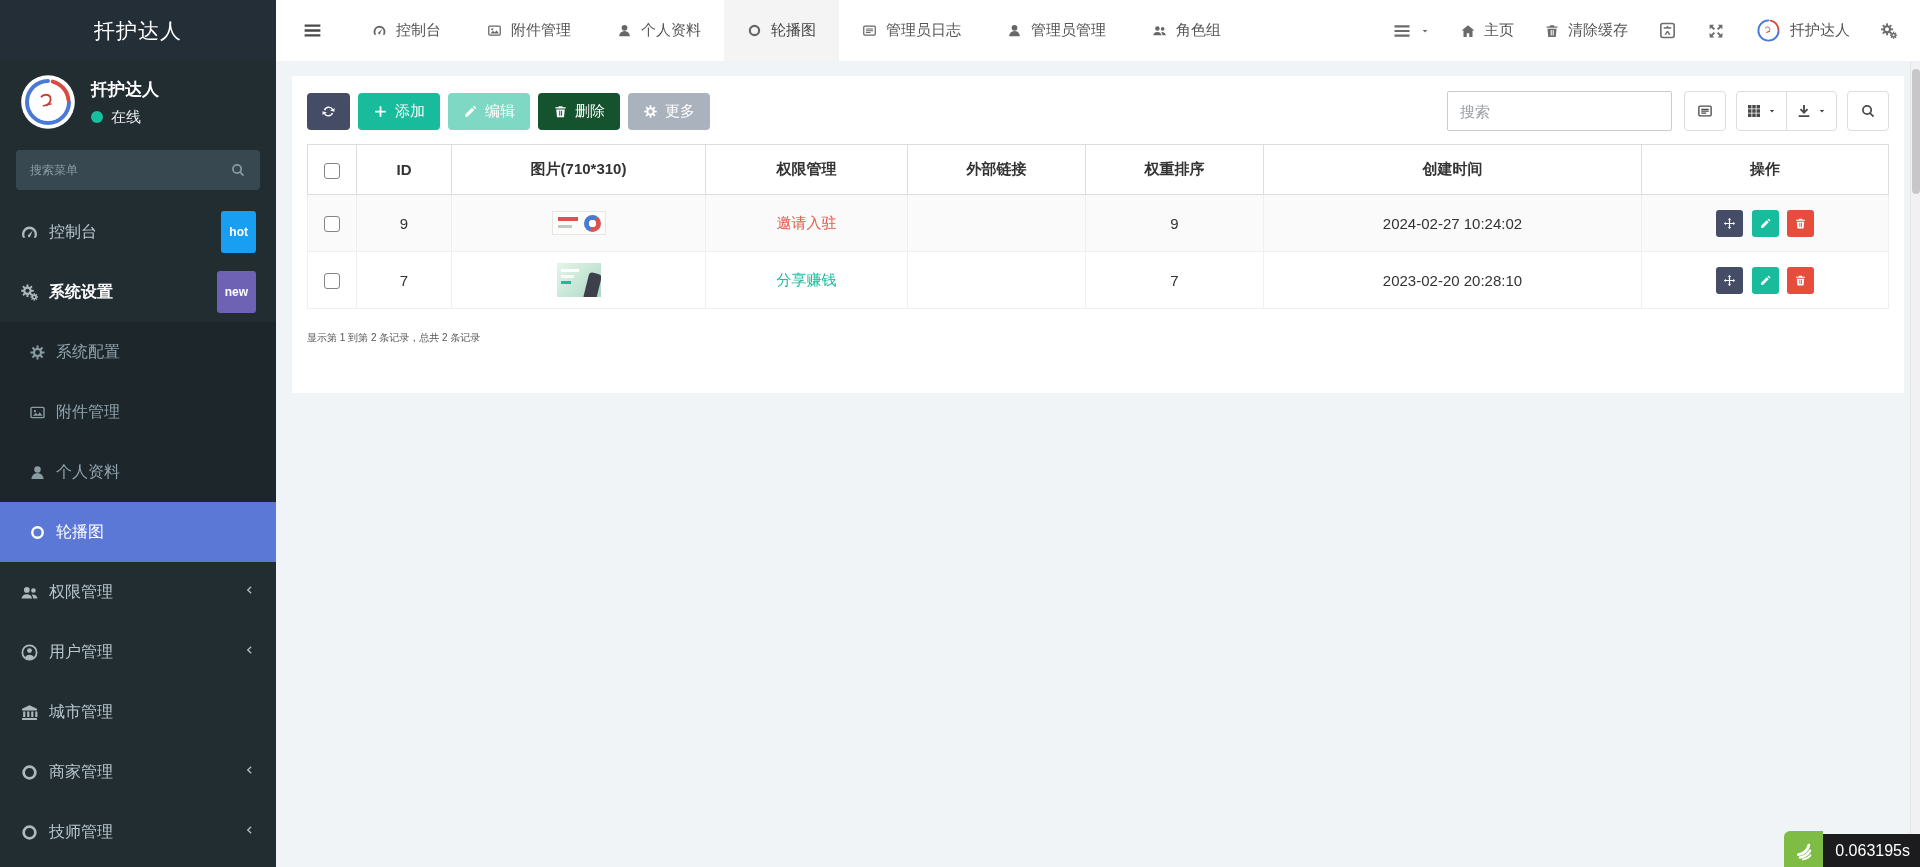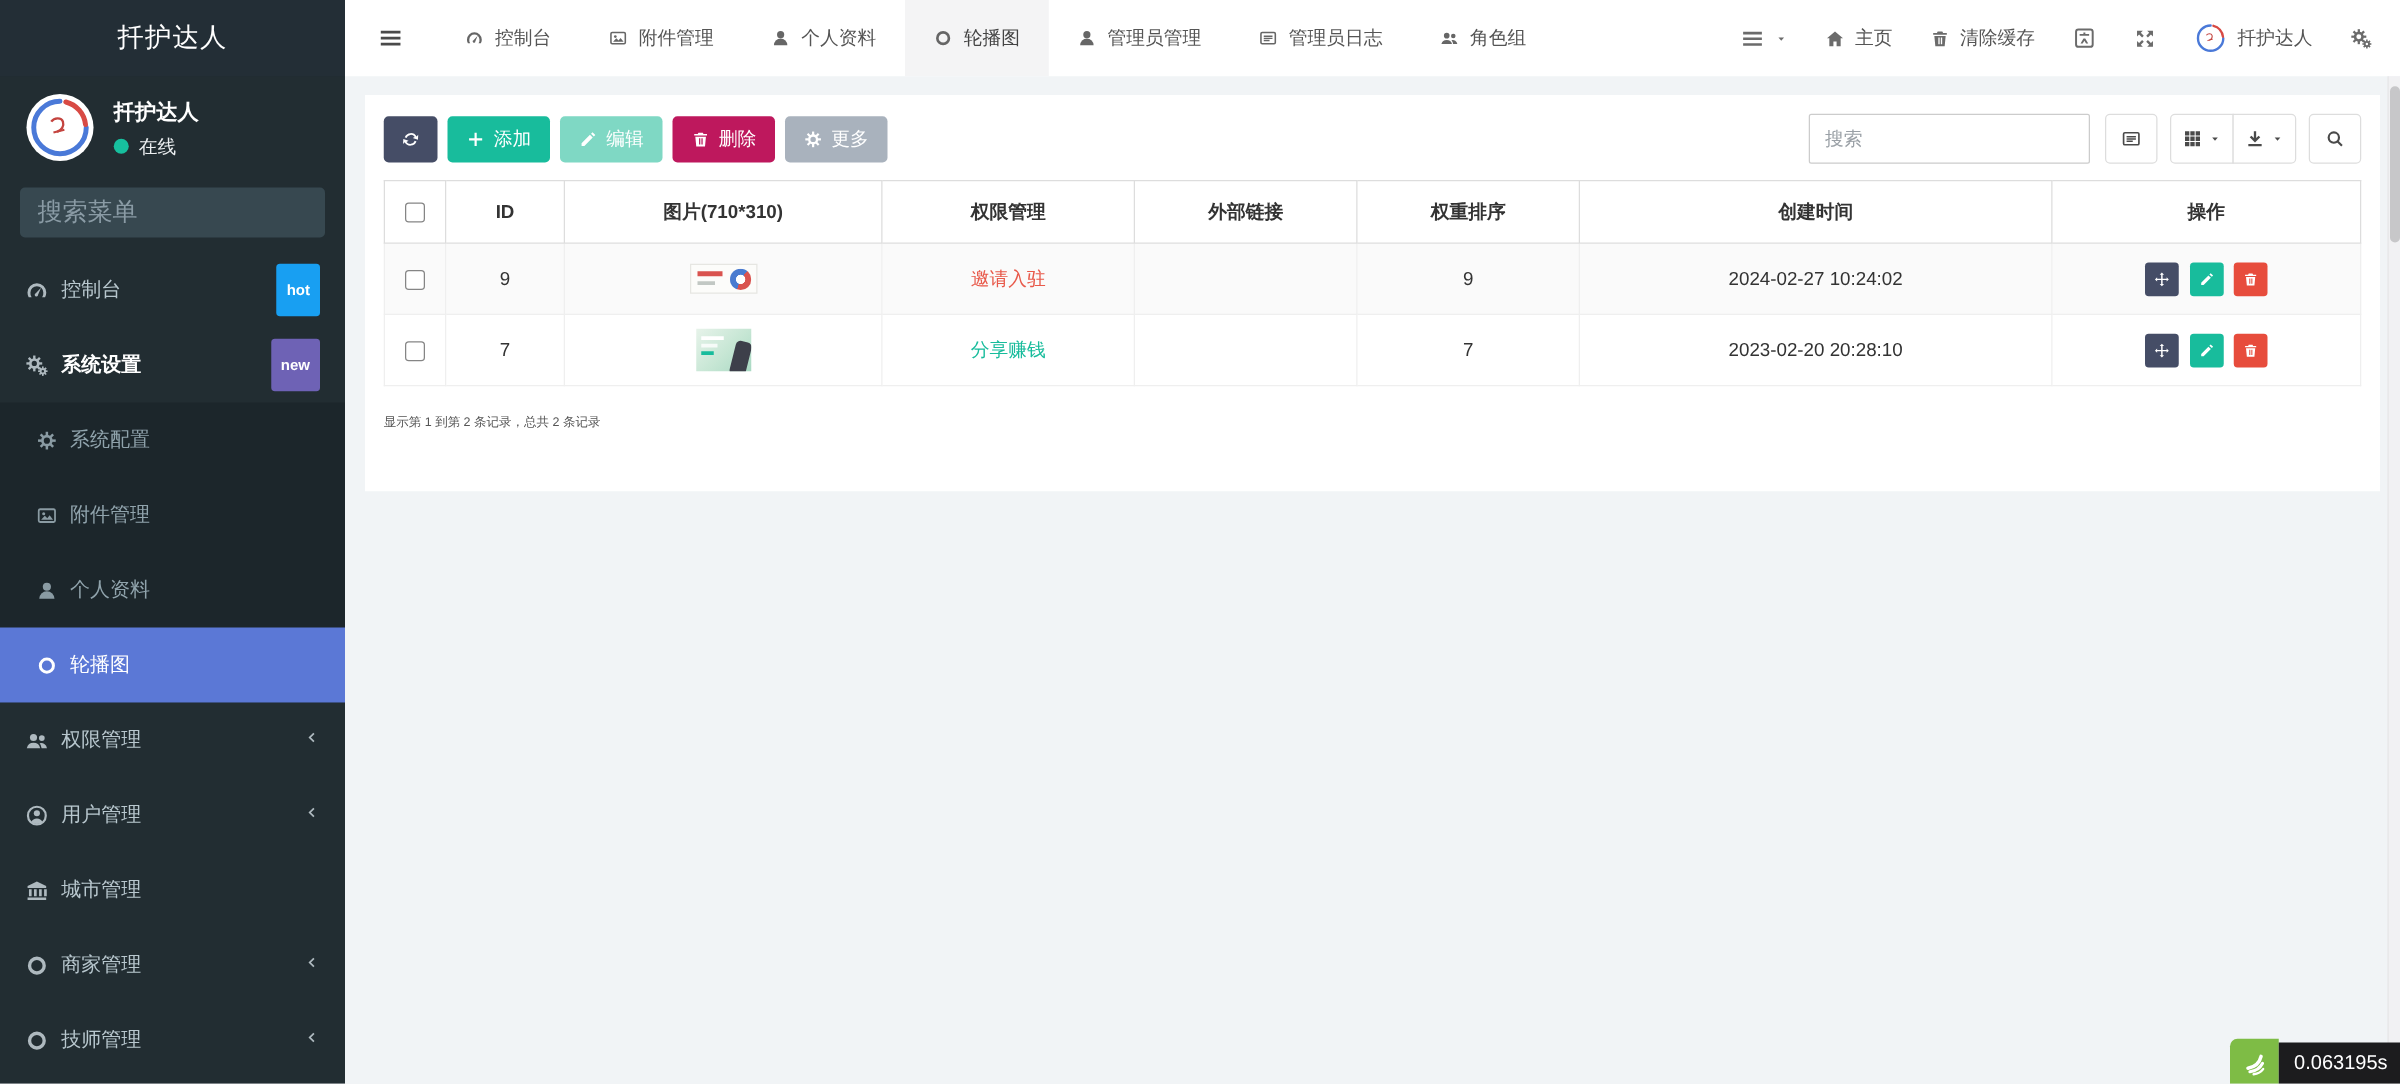--- a/index.html
+++ b/index.html
@@ -11,21 +11,21 @@
   
   .sidebar { width:276px; flex:none; background:#222d32; color:#b8c7ce; overflow:hidden; display:flex; flex-direction:column; }
   .brand { height:61px; line-height:61px; text-align:center; color:#fff; font-size:21px; background:#232e36; letter-spacing:1px; }
   .user-panel { display:flex; align-items:center; gap:15px; padding:13px 20px 14px; }
   .avatar { width:56px; height:56px; border-radius:50%; flex:none; }
   .avatar svg { width:56px; height:56px; }
   .user-name { font-size:17px; font-weight:bold; color:#fff; margin-bottom:7px; }
   .user-status { font-size:15px; color:#eceff1; display:flex; align-items:center; gap:8px; }
   .dot { width:12px; height:12px; border-radius:50%; display:inline-block; }
   .menu-search { margin:6px 16px 12px; background:#374850; border-radius:4px; height:40px; display:flex; align-items:center; padding:0 14px; }
-  .menu-search input { flex:1; background:transparent; border:none; outline:none; color:#cfd8dc; font-size:20px; font-family:inherit; }
+  .menu-search input { flex:1; background:transparent; border:none; outline:none; color:#cfd8dc; font-size:12px; font-family:inherit; }
   .menu-search input::placeholder { color:#8a9ba5; }
   .menu-search .ic { color:#8a9ba5; }
   .menu { flex:1; }
   .m-item { height:60px; display:flex; align-items:center; padding:0 20px; font-size:16px; cursor:pointer; color:#b8c7ce; }
   .m-item .ic { width:19px; height:19px; margin-right:10px; color:#aeb9bf; }
   .m-item .grow { flex:1; }
   .submenu { background:#1c262b; }
   .submenu .m-item { padding-left:29px; color:#90a3ac; }
   .submenu .m-item .ic { width:17px; height:17px; color:#8a9ba3; }
   .m-item.active { background:#5b78d6; color:#fff; }
@@ -51,21 +51,21 @@
 
   
   .content { padding:15px 16px; flex:1; }
   .panel { background:#fff; padding:15px 15px 48px; }
   .toolbar { display:flex; align-items:center; margin-bottom:13px; }
   .btn { height:37px; border:none; border-radius:4px; color:#fff; font-size:15px; font-family:inherit; display:inline-flex; align-items:center; gap:7px; padding:0 15px; margin-right:8px; cursor:pointer; }
   .btn .ic { width:15px; height:15px; }
   .btn-refresh { background:#454d66; padding:0 14px; }
   .btn-add { background:#18bc9c; }
   .btn-edit { background:#7fd8c4; }
-  .btn-del  { background:#be185d; }
+  .btn-del  { background:#14532d; }
   .btn-more { background:#a9b2bd; }
   .toolbar-right { margin-left:auto; display:flex; align-items:center; }
   .search-box { width:225px; height:40px; border:1px solid #ccc; border-radius:2px; padding:0 12px; font-size:15px; font-family:inherit; color:#333; outline:none; margin-right:12px; }
   .search-box::placeholder { color:#9aa0a6; }
   .sq { height:40px; min-width:42px; background:#fff; border:1px solid #ddd; border-radius:4px; color:#4a4a4a; display:inline-flex; align-items:center; justify-content:center; gap:5px; cursor:pointer; padding:0 9px; }
   .sq .ic { width:16px; height:16px; }
   .gap { margin-left:10px; }
   .btn-group { display:inline-flex; margin-left:10px; }
   .btn-group .sq { border-radius:0; margin-left:-1px; }
   .btn-group .sq:first-child { border-radius:4px 0 0 4px; margin-left:0; }
@@ -386,29 +386,29 @@
           <span>个人资料</span>
         </div>
         <div class="tab active">
           <svg class="ic">
               <use href="#i-circle"></use>
             </svg>
           <span>轮播图</span>
         </div>
         <div class="tab">
           <svg class="ic">
+              <use href="#i-list-alt"></use>
+            </svg>
+          <span>管理员日志</span>
+        </div>
+        <div class="tab">
+          <svg class="ic">
               <use href="#i-user"></use>
             </svg>
           <span>管理员管理</span>
-        </div>
-        <div class="tab">
-          <svg class="ic">
-              <use href="#i-list-alt"></use>
-            </svg>
-          <span>管理员日志</span>
         </div>
         <div class="tab">
           <svg class="ic">
               <use href="#i-users"></use>
             </svg>
           <span>角色组</span>
         </div>
       </div>
       <div class="topbar-right">
         <div class="tb-item">

